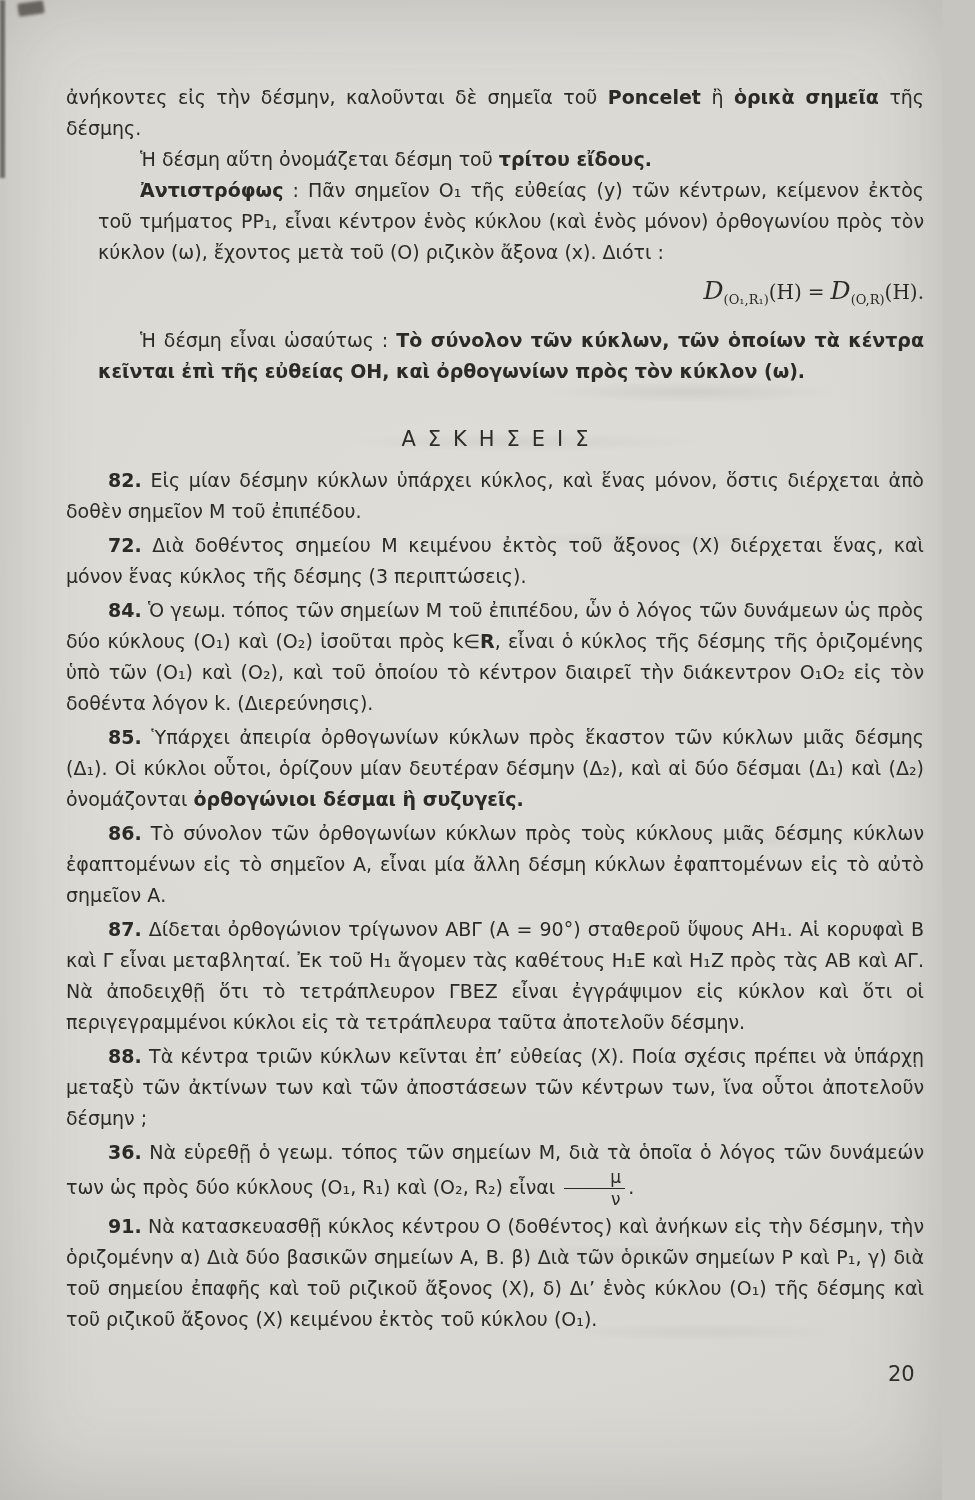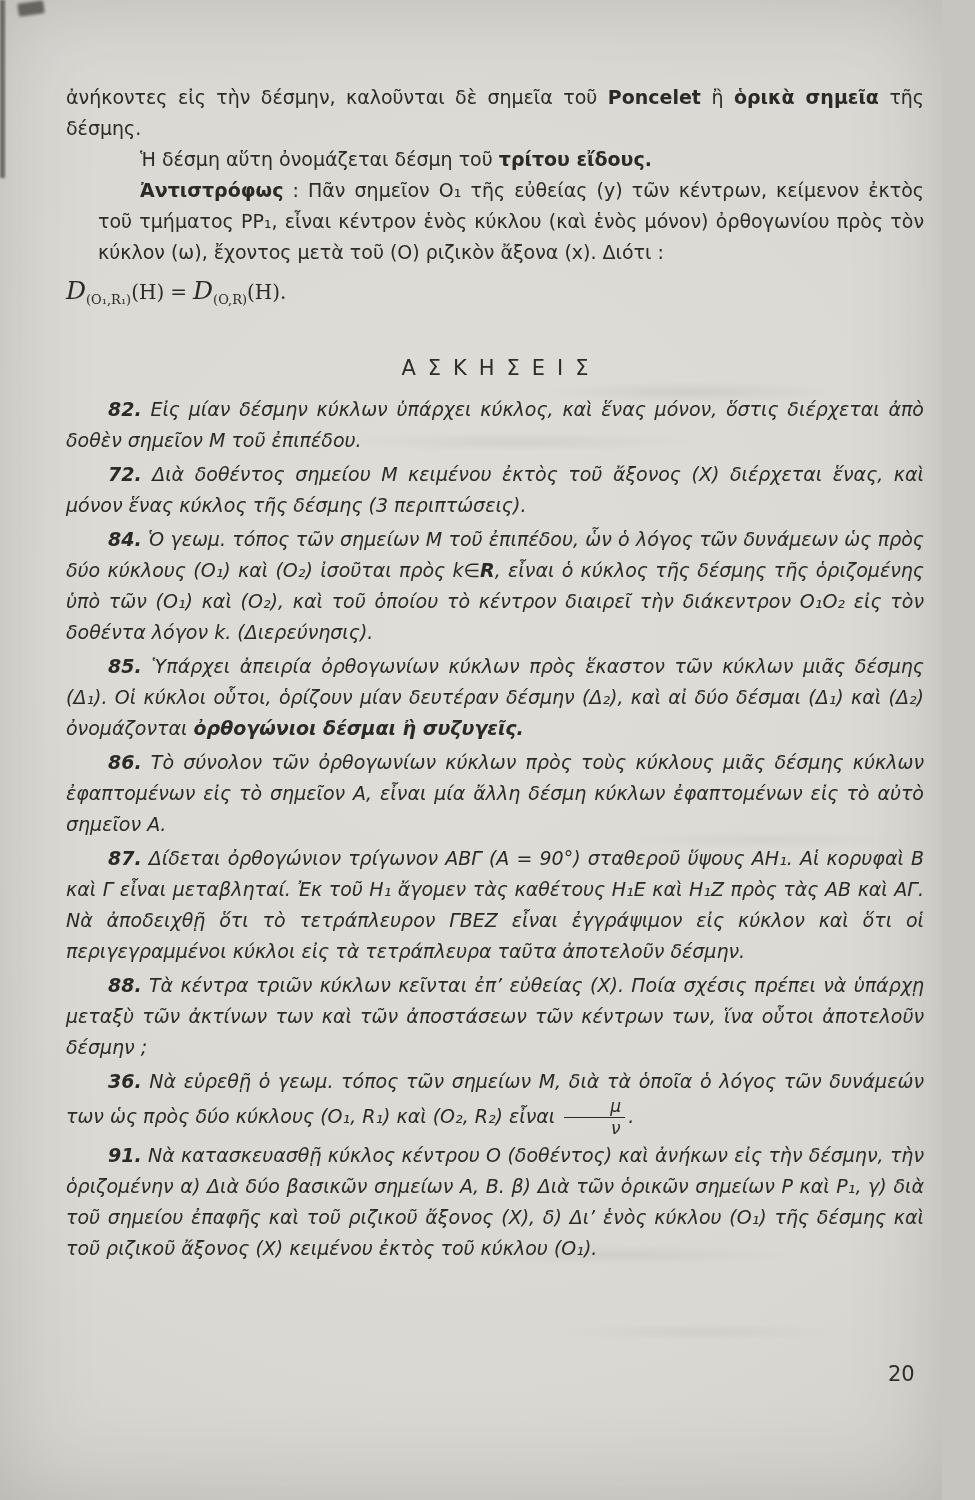--- a/index.html
+++ b/index.html
@@ -35,34 +35,34 @@
   .corner-mark {
     position: absolute; left: 18px; top: 2px; width: 26px; height: 13px;
     background: rgba(50,47,42,0.65); filter: blur(1.5px);
     border-radius: 2px; transform: rotate(-8deg);
   }
   .content { position: absolute; left: 66px; top: 82px; width: 858px; }
   p.para { margin: 0; font-size: 19px; line-height: 31px; text-align: justify; }
   p.indent { text-indent: 42px; margin-left: 32px; }
   .bold { font-weight: bold; }
   .formula {
-    margin: 7px 0 9px; text-align: left;
+    margin: 7px 0 9px; text-align: right;
     font-size: 20px; line-height: 32px;
     font-family: "DejaVu Serif", "Liberation Serif", serif;
   }
   .dsym { font-style: italic; font-size: 25px; font-family: "DejaVu Serif", serif; }
   sub.fsub { font-size: 13px; }
   .feq { margin: 0 6px; }
   .heading {
     margin: 40px 0 14px; text-align: center;
     font-size: 21px; font-weight: 400;
     letter-spacing: 12px; text-indent: 12px;
     color: #2e2c28;
   }
-  .exercises p.exercise { margin: 0 0 3px; text-indent: 42px; font-style: italic; }
+  .exercises p.exercise { margin: 0 0 3px; text-indent: 42px; }
   .frac {
     display: inline-block; vertical-align: -11px; text-align: center;
     line-height: 1.1; font-size: 17px; margin: 0 3px;
   }
   .frac .num { display: block; padding: 0 4px 1px; border-bottom: 1.5px solid #2b2a26; }
   .frac .den { display: block; padding-top: 1px; }
   .page-number { position: absolute; left: 888px; top: 1362px; font-size: 21px; color: #2f2d29; }
 </style>
 </head>
 <body>
@@ -74,20 +74,21 @@
   <div class="content">
 
     <p class="para"><span>ἀνήκοντες εἰς τὴν δέσμην, καλοῦνται δὲ σημεῖα τοῦ </span><span class="bold">Poncelet</span><span> ἢ </span><span class="bold">ὁρικὰ σημεῖα</span><span> τῆς δέσμης.</span></p>
 
     <p class="para indent"><span>Ἡ δέσμη αὕτη ὀνομάζεται δέσμη τοῦ </span><span class="bold">τρίτου εἴδους.</span></p>
 
     <p class="para indent"><span class="bold">Ἀντιστρόφως</span><span> : Πᾶν σημεῖον O₁ τῆς εὐθείας (y) τῶν κέντρων, κείμενον ἐκτὸς τοῦ τμήματος PP₁, εἶναι κέντρον ἑνὸς κύκλου (καὶ ἑνὸς μόνον) ὀρθογωνίου πρὸς τὸν κύκλον (ω), ἔχοντος μετὰ τοῦ (O) ριζικὸν ἄξονα (x). Διότι :</span></p>
 
     <div class="formula"><span class="dsym">D</span><sub class="fsub">(O₁,R₁)</sub><span>(H)</span><span class="feq">=</span><span class="dsym">D</span><sub class="fsub">(O,R)</sub><span>(H).</span></div>
 
+    <p class="para indent"><span>Ἡ δέσμη εἶναι ὡσαύτως : </span><span class="bold">Τὸ σύνολον τῶν κύκλων, τῶν ὁποίων τὰ κέντρα κεῖνται ἐπὶ τῆς εὐθείας ΟΗ, καὶ ὀρθογωνίων πρὸς τὸν κύκλον (ω).</span></p>
 
     <h2 class="heading">ΑΣΚΗΣΕΙΣ</h2>
 
     <div class="exercises">
         <p class="para exercise"><span class="bold">82.</span><span> Εἰς μίαν δέσμην κύκλων ὑπάρχει κύκλος, καὶ ἕνας μόνον, ὅστις διέρχεται ἀπὸ δοθὲν σημεῖον Μ τοῦ ἐπιπέδου.</span></p>
         <p class="para exercise"><span class="bold">72.</span><span> Διὰ δοθέντος σημείου Μ κειμένου ἐκτὸς τοῦ ἄξονος (Χ) διέρχεται ἕνας, καὶ μόνον ἕνας κύκλος τῆς δέσμης (3 περιπτώσεις).</span></p>
         <p class="para exercise"><span class="bold">84.</span><span> Ὁ γεωμ. τόπος τῶν σημείων Μ τοῦ ἐπιπέδου, ὧν ὁ λόγος τῶν δυνάμεων ὡς πρὸς δύο κύκλους (Ο₁) καὶ (Ο₂) ἰσοῦται πρὸς k∈</span><span class="bold">R</span><span>, εἶναι ὁ κύκλος τῆς δέσμης τῆς ὁριζομένης ὑπὸ τῶν (Ο₁) καὶ (Ο₂), καὶ τοῦ ὁποίου τὸ κέντρον διαιρεῖ τὴν διάκεντρον Ο₁Ο₂ εἰς τὸν δοθέντα λόγον k. (Διερεύνησις).</span></p>
         <p class="para exercise"><span class="bold">85.</span><span> Ὑπάρχει ἀπειρία ὀρθογωνίων κύκλων πρὸς ἕκαστον τῶν κύκλων μιᾶς δέσμης (Δ₁). Οἱ κύκλοι οὗτοι, ὁρίζουν μίαν δευτέραν δέσμην (Δ₂), καὶ αἱ δύο δέσμαι (Δ₁) καὶ (Δ₂) ὀνομάζονται </span><span class="bold">ὀρθογώνιοι δέσμαι ἢ συζυγεῖς.</span></p>
         <p class="para exercise"><span class="bold">86.</span><span> Τὸ σύνολον τῶν ὀρθογωνίων κύκλων πρὸς τοὺς κύκλους μιᾶς δέσμης κύκλων ἐφαπτομένων εἰς τὸ σημεῖον Α, εἶναι μία ἄλλη δέσμη κύκλων ἐφαπτομένων εἰς τὸ αὐτὸ σημεῖον Α.</span></p>
         <p class="para exercise"><span class="bold">87.</span><span> Δίδεται ὀρθογώνιον τρίγωνον ΑΒΓ (Α = 90°) σταθεροῦ ὕψους ΑΗ₁. Αἱ κορυφαὶ Β καὶ Γ εἶναι μεταβληταί. Ἐκ τοῦ Η₁ ἄγομεν τὰς καθέτους Η₁Ε καὶ Η₁Ζ πρὸς τὰς ΑΒ καὶ ΑΓ. Νὰ ἀποδειχθῇ ὅτι τὸ τετράπλευρον ΓΒΕΖ εἶναι ἐγγράψιμον εἰς κύκλον καὶ ὅτι οἱ περιγεγραμμένοι κύκλοι εἰς τὰ τετράπλευρα ταῦτα ἀποτελοῦν δέσμην.</span></p>

